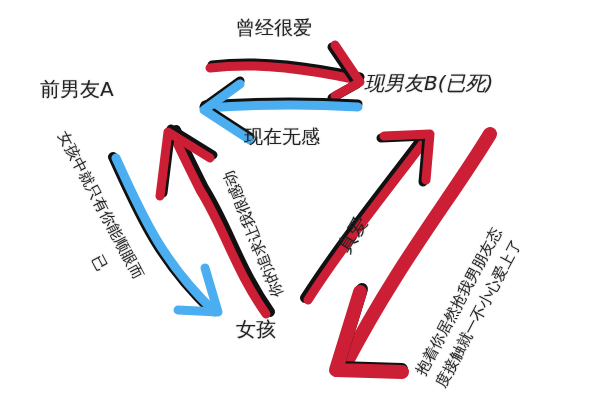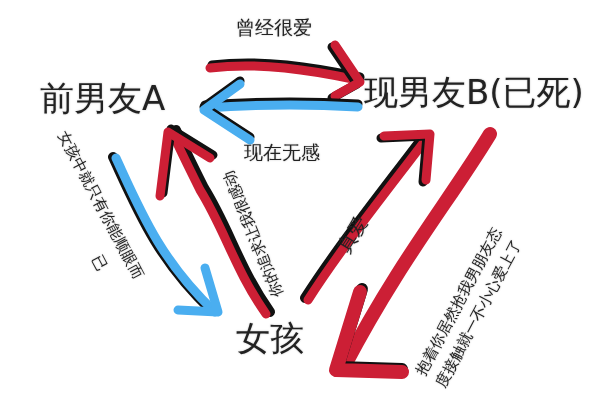--- a/index.html
+++ b/index.html
@@ -1,21 +1,21 @@
 <!DOCTYPE html>
 <html><head>
   <meta charset="utf-8">
   <style>
     html, body { margin: 0; padding: 0; background: #ffffff; }
     body { width: 600px; height: 400px; overflow: hidden; position: relative;
            font-family: "DejaVu Sans", "Liberation Sans", sans-serif; }
     #canvas { position: absolute; left: 0; top: 0; width: 600px; height: 400px; }
     .lbl { position: absolute; color: #222; white-space: nowrap;
            text-shadow: 0 0 2px rgba(0,0,0,0.25); transform-origin: 0 0; }
-    .node { font-size: 34px; }
+    .node { font-size: 20px; }
     .edge { font-size: 19px; }
     .small { font-size: 15px; }
   </style>
 </head>
 <body>
 
 <svg id="canvas" viewBox="0 0 600 400" xmlns="http://www.w3.org/2000/svg">
   <g fill="none" stroke-linecap="round" stroke-linejoin="round">
 
     <g>
@@ -54,25 +54,25 @@
 
     <g>
       <path d="M490 134 C 450 200, 400 260, 345 365" stroke="#cc1f35" stroke-width="14"></path>
       <path d="M360 292 L 336 370 L 400 372" stroke="#111" stroke-width="12" transform="translate(2,-3)"></path>
       <path d="M360 292 L 336 370 L 402 372" stroke="#cc1f35" stroke-width="14"></path>
     </g>
   </g>
 </svg>
 
 <div class="lbl node" style="left:40px;top:76px;">前男友A</div>
-<div class="lbl node" style="left:364px;top:70px;">现男友B(已死)</div>
+<div class="lbl node" style="left:364px;top:70px;font-style:italic;">现男友B(已死)</div>
 <div class="lbl node" style="left:236px;top:316px;text-align:center;">女孩</div>
 
 <div class="lbl edge" style="left:236px;top:15px;font-family:Liberation Serif, serif;">曾经很爱</div>
-<div class="lbl edge" style="left:244px;top:140px;text-align:right;">现在无感</div>
+<div class="lbl edge" style="left:244px;top:124px;text-align:right;">现在无感</div>
 <div class="lbl edge" style="left:332px;top:244px;transform:rotate(-58deg);">真爱</div>
 
 <div class="lbl small" style="left:70px;top:128px;transform:rotate(62deg);">女孩中就只有你能顺眼而</div>
 <div class="lbl small" style="left:104px;top:252px;transform:rotate(62deg);">已</div>
 
 <div class="lbl small" style="left:270px;top:300px;transform:rotate(-112deg);">你的追求让我很感动</div>
 
 <div class="lbl small" style="left:412px;top:370px;transform:rotate(-62deg);">抱着你居然抢我男朋友态</div>
 <div class="lbl small" style="left:432px;top:382px;transform:rotate(-62deg);">度接触就一不小心爱上了</div>
 

